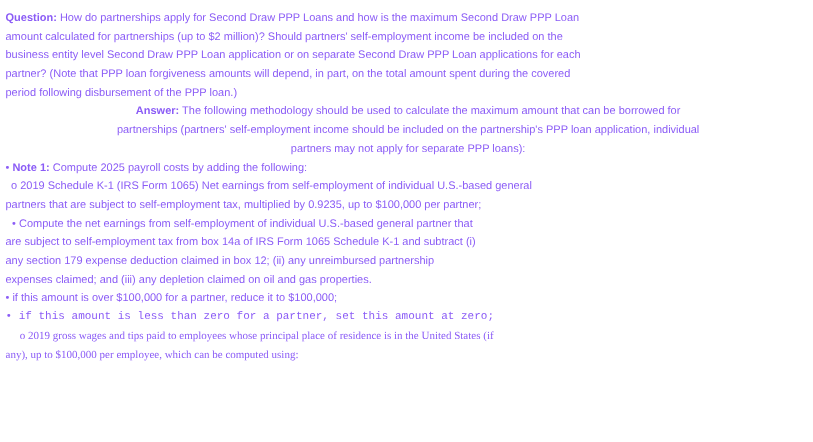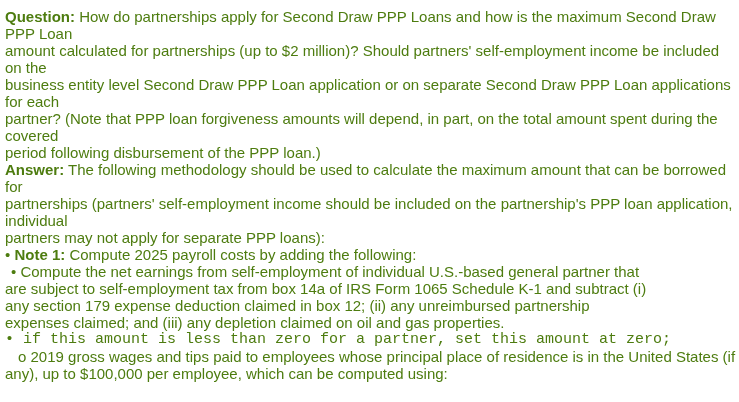--- a/index.html
+++ b/index.html
@@ -11,63 +11,66 @@
     width: 739px;
     height: 402px;
     overflow: hidden;
   }
   .doc {
     box-sizing: border-box;
     width: 739px;
     height: 402px;
     padding: 8px 2px 0 5px;
     font-family: "Liberation Sans", "DejaVu Sans", sans-serif;
-    font-size: 15px;
+    font-size: 10px;
     line-height: 17px;
-    color: #4d7c0f;
+    color: #8b5cf6;
     background: #ffffff;
   }
   .doc p {
     margin: 0;
     white-space: pre-line; 
   }
   .doc strong { font-weight: bold; }
 
   .p-question { margin-top: 0; }
-  .p-answer   { margin-top: 10px; }
+  .p-answer   { margin-top: 10px; text-align: center; }
   .p-step1    { margin-top: 9px; }
 
   .item-0 { margin-top: 9px;  margin-left: 46px;  text-indent: 5px; }
   .item-1 { margin-top: 14px; margin-left: 111px; text-indent: 6px; }
   .item-2 { margin-top: 9px;  margin-left: 182px; }
   .item-3 { margin-top: 11px; margin-left: 182px; font-family: Liberation Mono, monospace; }
-  .item-4 { margin-top: 9px;  margin-left: 32px;  text-indent: 13px; }
+  .item-4 { margin-top: 9px;  margin-left: 32px;  text-indent: 13px; font-family: Liberation Serif, serif; }
 </style>
 </head>
 <body>
 
 <div class="doc">
 
   <p class="p-question"><strong>Question:</strong><span> How do partnerships apply for Second Draw PPP Loans and how is the maximum Second Draw PPP Loan
 amount calculated for partnerships (up to $2 million)? Should partners' self-employment income be included on the
 business entity level Second Draw PPP Loan application or on separate Second Draw PPP Loan applications for each
 partner? (Note that PPP loan forgiveness amounts will depend, in part, on the total amount spent during the covered
 period following disbursement of the PPP loan.)</span></p>
 
   <p class="p-answer"><strong>Answer:</strong><span> The following methodology should be used to calculate the maximum amount that can be borrowed for
 partnerships (partners' self-employment income should be included on the partnership's PPP loan application, individual
 partners may not apply for separate PPP loans):</span></p>
 
   <p class="p-step1"><span>•</span><strong> Note 1:</strong><span> Compute 2025 payroll costs by adding the following:</span></p>
 
+  <p class="item-0"><span>o</span><span> 2019 Schedule K-1 (IRS Form 1065) Net earnings from self-employment of individual U.S.-based general
+partners that are subject to self-employment tax, multiplied by 0.9235, up to $100,000 per partner;</span></p>
 
   <p class="item-1"><span>•</span><span> Compute the net earnings from self-employment of individual U.S.-based general partner that
 are subject to self-employment tax from box 14a of IRS Form 1065 Schedule K-1 and subtract (i)
 any section 179 expense deduction claimed in box 12; (ii) any unreimbursed partnership
 expenses claimed; and (iii) any depletion claimed on oil and gas properties.</span></p>
 
+  <p class="item-2"><span>•</span><span> if this amount is over $100,000 for a partner, reduce it to $100,000;</span></p>
 
   <p class="item-3"><span>•</span><span> if this amount is less than zero for a partner, set this amount at zero;</span></p>
 
   <p class="item-4"><span>o</span><span> 2019 gross wages and tips paid to employees whose principal place of residence is in the United States (if
 any), up to $100,000 per employee, which can be computed using:</span></p>
 
 </div>
 
 </body></html>

